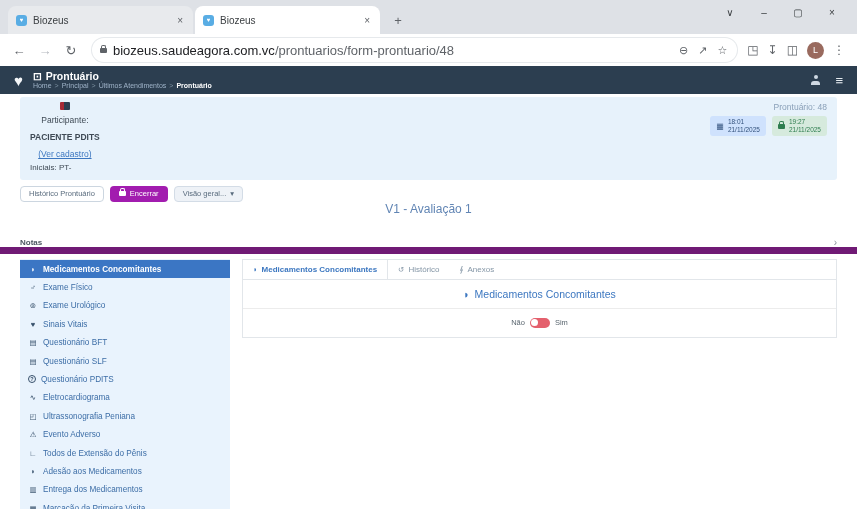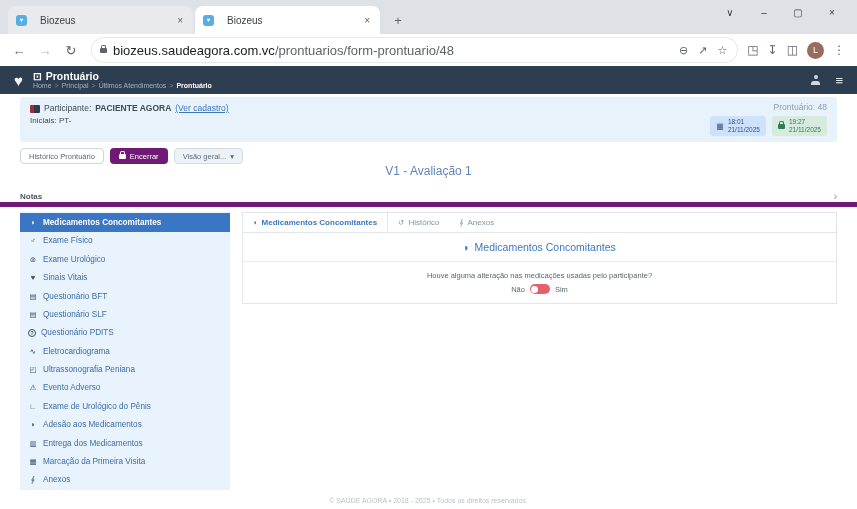--- a/index.html
+++ b/index.html
@@ -1,20 +1,20 @@
 <!DOCTYPE html>
 <html><head>
 <meta charset="utf-8">
 <style>
   * { margin:0; padding:0; box-sizing:border-box; }
   html,body { width:857px; height:509px; font-family:"Liberation Sans", sans-serif; background:#fff; overflow:hidden; }
 
   
   .tabbar { height:34px; background:#dee1e6; display:flex; align-items:flex-end; padding:0 8px; }
-  .tab { width:185px; height:28px; display:flex; align-items:center; gap:13px; padding:0 8px; font-size:10px; color:#3c4043; border-radius:8px 8px 0 0; position:relative; }
+  .tab { width:185px; height:28px; display:flex; align-items:center; gap:6px; padding:0 8px; font-size:10px; color:#3c4043; border-radius:8px 8px 0 0; position:relative; }
   .tab.inactive { background:#e8eaed; margin-right:2px; }
   .tab.active { background:#fff; }
   .fav { width:11px; height:11px; border-radius:3px; background:#59ade4; color:#fff; font-size:6px; display:flex; align-items:center; justify-content:center; flex:none; }
   .tab-title { flex:1; white-space:nowrap; overflow:hidden; }
   .tab-x { color:#5f6368; font-size:10px; padding:0 2px; cursor:pointer; }
   .newtab { width:24px; height:24px; display:flex; align-items:center; justify-content:center; font-size:13px; color:#5f6368; margin:0 0 2px 6px; }
   .wincontrols { margin-left:auto; display:flex; align-items:center; align-self:flex-start; height:26px; }
   .wincontrols span { width:34px; text-align:center; font-size:10px; color:#3c4043; line-height:26px; }
 
   .toolbar { height:32px; background:#fff; display:flex; align-items:center; padding:0 8px; gap:4px; }
@@ -43,44 +43,44 @@
   .person { display:inline-block; width:11px; height:10px; position:relative; }
   .person::before { content:""; position:absolute; top:0; left:3.5px; width:4px; height:4px; border-radius:50%; background:#cfd8e3; }
   .person::after { content:""; position:absolute; bottom:0; left:1px; width:9px; height:4px; border-radius:3px 3px 0 0; background:#cfd8e3; }
   .burger { font-size:13px; color:#e8edf2; }
 
   .page { padding:0 20px; }
 
   
   .pbar { margin-top:3px; background:#e7f2fb; border-radius:3px; padding:5px 10px 6px 10px; display:flex; }
   .pinfo { font-size:8px; color:#3f4a55; line-height:1.55; }
-  .pline1 { display:flex; align-items:center; gap:4px; font-size:8.5px; }
+  .pline1 { display:flex; align-items:center; gap:4px; font-size:8.5px;flex-direction:column; }
   .pcard { width:10px; height:8px; border-radius:1px; background:linear-gradient(90deg,#a62a35 0 45%,#2c3e50 45% 100%); flex:none; }
   .pname { font-weight:bold; }
   .plink { color:#3c77c0; text-decoration:underline;text-align:center; }
   .pright { margin-left:auto; display:flex; flex-direction:column; align-items:flex-end; gap:4px; }
   .record-no { font-size:8.5px; color:#8aa0b8; }
   .badges { display:flex; gap:6px; }
   .badge { display:flex; align-items:center; gap:4px; border-radius:3px; padding:2px 6px; }
   .badge .bcol { display:flex; flex-direction:column; line-height:1.25; font-size:6.5px; text-align:left; }
   .badge-open { background:#cfe2fd; color:#33527d; }
   .badge-closed { background:#d6eadd; color:#2e7d4f; }
   .badge .bic { font-size:8px; }
 
   
   .actions { margin-top:6px; display:flex; gap:6px; }
   .btn { height:16px; font-size:7.5px; border-radius:4px; padding:0 8px; display:flex; align-items:center; gap:4px; border:1px solid transparent; }
   .btn-outline { background:#fff; border-color:#ccd6e0; color:#5a6c7e; }
-  .btn-danger { background:#701a75; color:#fff; }
+  .btn-danger { background:#a21caf; color:#fff; }
   .btn-danger .mlock { color:#fff; }
   .btn-light { background:#eef2f7; border-color:#d3dce6; color:#5a6c7e; }
 
   .visit-title { text-align:center; font-size:12px; color:#6185b4; }
 
-  .notes { margin:13px -20px 0 -20px; padding:0 20px; height:16px; display:flex; align-items:center; border-bottom:5px solid #701a75; }
+  .notes { margin:22px -20px 0 -20px; padding:0 20px; height:16px; display:flex; align-items:center; border-bottom:7px solid #701a75; }
   .notes-label { font-size:8px; font-weight:bold; color:#4a5560; }
   .notes-chevron { margin-left:auto; font-size:10px; color:#8b949c; }
 
   
   .main { margin-top:5px; display:flex; gap:12px; align-items:flex-start; min-height:278px; }
   .sidebar { width:210px; background:#e9f3fd; padding:1px 0; flex:none; }
   .side-item { display:flex; align-items:center; gap:5px; height:18.4px; padding:0 8px; font-size:8.2px; color:#3c6da6; cursor:pointer; }
   .side-item .icn { width:10px; text-align:center; color:#37506b; font-size:7.5px; flex:none; }
   .side-item.active { background:#3b76c4; color:#fff; font-weight:bold; }
   .side-item.active .icn { color:#fff; }
@@ -167,21 +167,21 @@
   </div>
 </div>
 
 <div class="page">
 
   <div class="pbar">
     <div class="pinfo">
       <div class="pline1">
         <span class="pcard"></span>
         <span>Participante:</span>
-        <span class="pname">PACIENTE AGORA</span>
+        <span class="pname">PACIENTE PDITS</span>
         <span class="plink">(Ver cadastro)</span>
       </div>
       <div>Iniciais: PT-</div>
     </div>
     <div class="pright">
       <div class="record-no">Prontuário: 48</div>
       <div class="badges">
         <div class="badge badge-open">
           <span class="bic">▦</span>
           <span class="bcol">
@@ -258,21 +258,21 @@
       <div class="side-item">
         <span class="icn">◰</span>
         <span>Ultrassonografia Peniana</span>
       </div>
       <div class="side-item">
         <span class="icn">⚠</span>
         <span>Evento Adverso</span>
       </div>
       <div class="side-item">
         <span class="icn">∟</span>
-        <span>Exame de Urológico do Pênis</span>
+        <span>Todos de Extensão do Pênis</span>
       </div>
       <div class="side-item">
         <span class="icn">◗</span>
         <span>Adesão aos Medicamentos</span>
       </div>
       <div class="side-item">
         <span class="icn">▥</span>
         <span>Entrega dos Medicamentos</span>
       </div>
       <div class="side-item">
@@ -299,21 +299,20 @@
           <span class="tic">∮</span>
           <span>Anexos</span>
         </div>
       </div>
       <div class="card-body">
         <div class="card-heading">
           <span>◗</span>
           <span>Medicamentos Concomitantes</span>
         </div>
         <div class="card-divider"></div>
-        <div class="question">Houve alguma alteração nas medicações usadas pelo participante?</div>
         <div class="toggle-row">
           <span>Não</span>
           <span class="switch">
               <span class="knob"></span>
             </span>
           <span>Sim</span>
         </div>
       </div>
     </div>
   </div>

